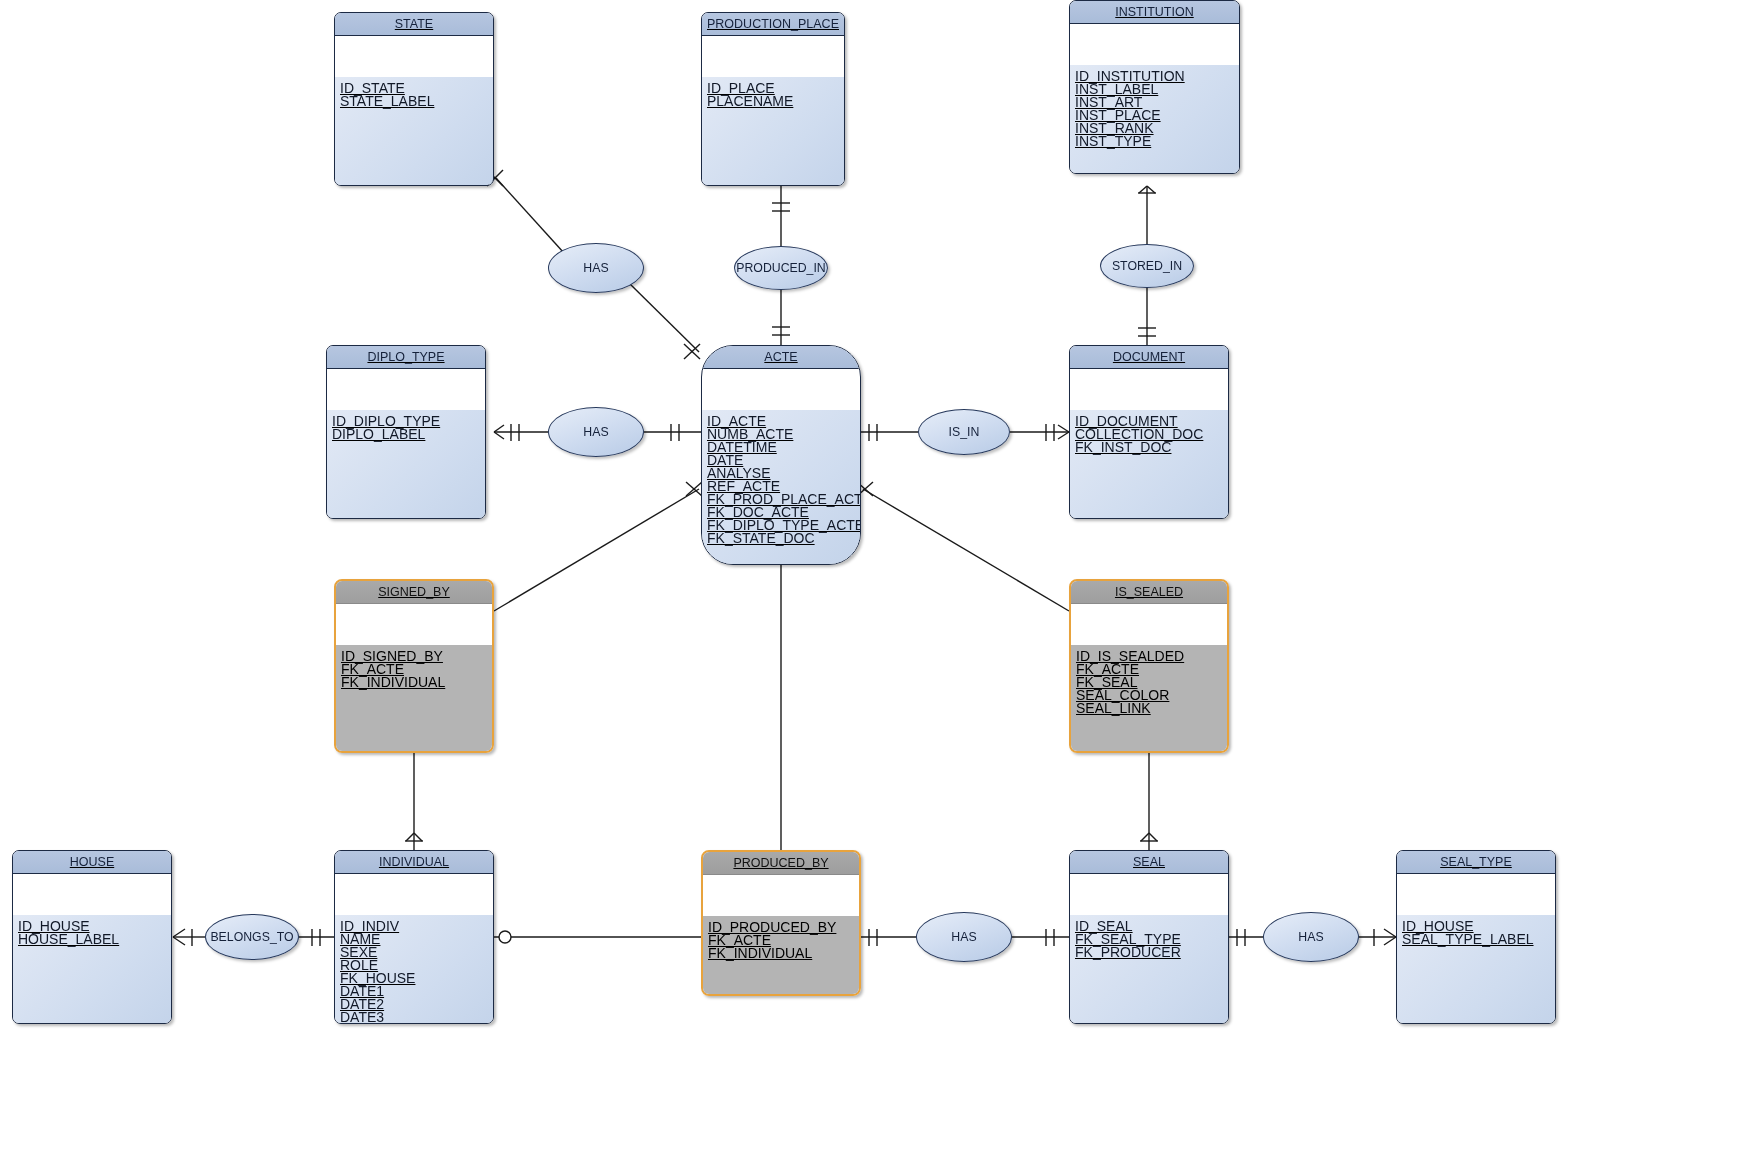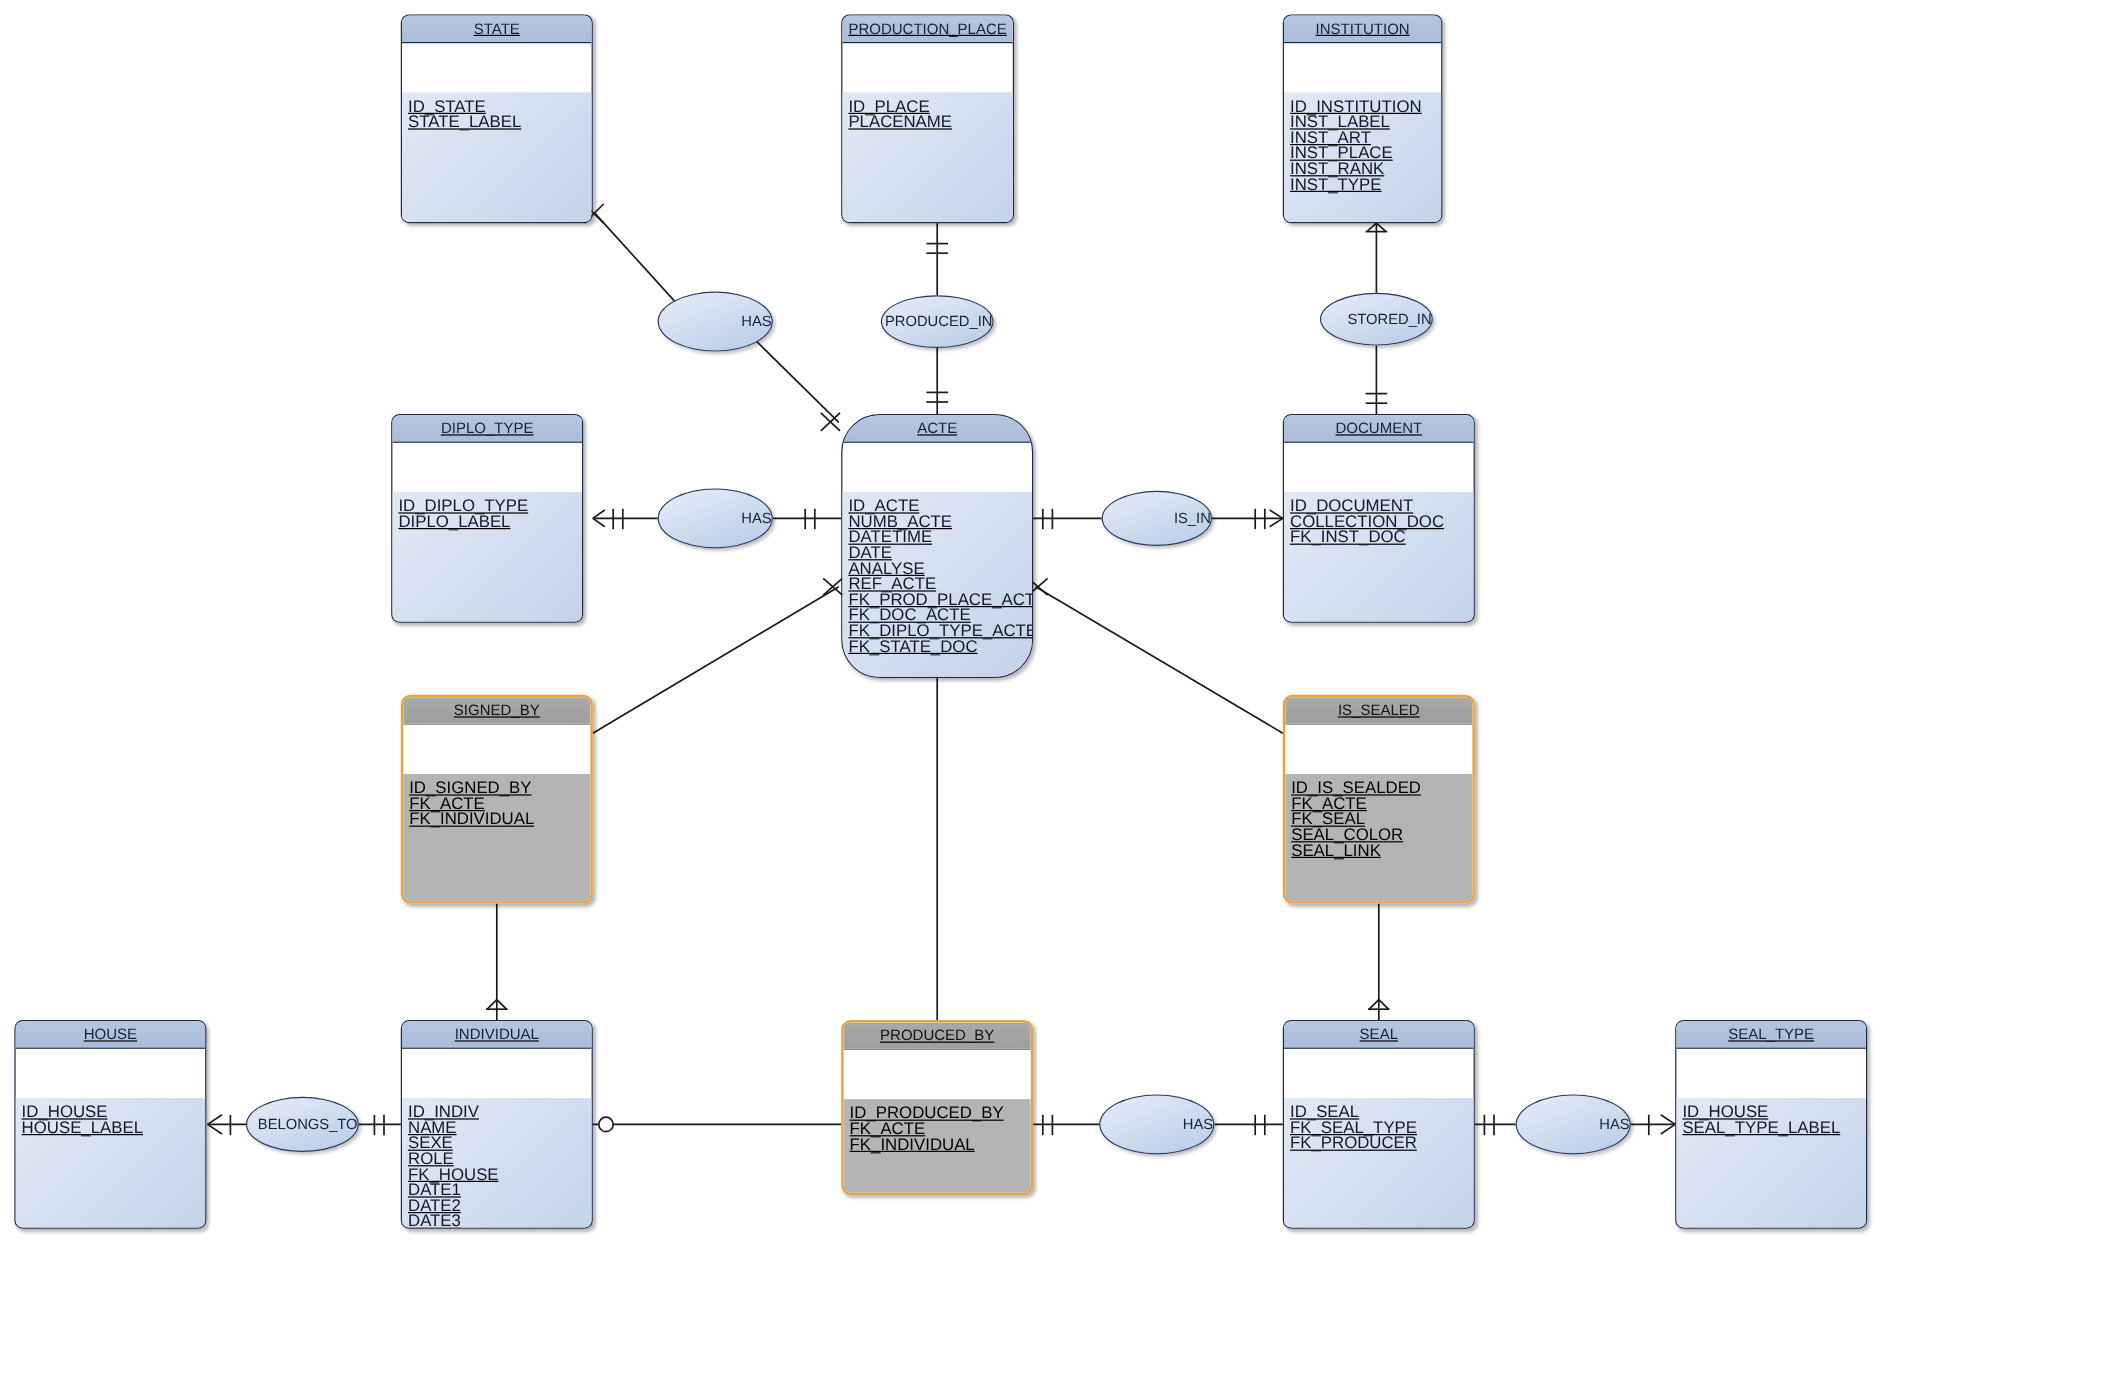--- a/index.html
+++ b/index.html
@@ -23,21 +23,21 @@
 
   .entity.assoc{border:2px solid #e8a33d;border-radius:8px;}
   .entity.assoc .hdr{background:linear-gradient(180deg,#a9a9a9 0%,#9e9e9e 100%);
                      border-bottom:1px solid #8a8a8a;color:#111;}
   .entity.assoc .body{background:#b4b4b4;color:#000000;}
 
   .rel{position:absolute;box-sizing:border-box;border:1px solid #27395c;
        border-radius:50%;
        background:linear-gradient(160deg,#e6edf8 0%,#cfdcf0 50%,#b8cbe6 100%);
        box-shadow:2px 2px 3px rgba(0,0,0,.25);
-       display:flex;align-items:center;justify-content:flex-end;
+       display:flex;align-items:center;justify-content:center;
        font-size:12.3px;color:#15213a;}
 </style>
 </head>
 <body>
 
 <div id="canvas">
   <svg id="edges" viewBox="0 0 1758 1162" xmlns="http://www.w3.org/2000/svg">
     <g stroke="#1a1a1a" stroke-width="1.4" fill="none" stroke-linecap="butt">
 
       <line x1="496" y1="178" x2="564" y2="253"></line>
@@ -192,21 +192,21 @@
           <div>STATE_LABEL</div>
         </div>
       </div>
       <div class="entity" style="left: 701px; top: 12px; width: 144px; height: 174px;">
         <div class="hdr">PRODUCTION_PLACE</div>
         <div class="body">
           <div>ID_PLACE</div>
           <div>PLACENAME</div>
         </div>
       </div>
-      <div class="entity" style="left: 1069px; top: 12px; width: 133px; height: 174px;">
+      <div class="entity" style="left: 1069px; top: 0; width: 171px; height: 174px;">
         <div class="hdr">INSTITUTION</div>
         <div class="body">
           <div>ID_INSTITUTION</div>
           <div>INST_LABEL</div>
           <div>INST_ART</div>
           <div>INST_PLACE</div>
           <div>INST_RANK</div>
           <div>INST_TYPE</div>
         </div>
       </div>

